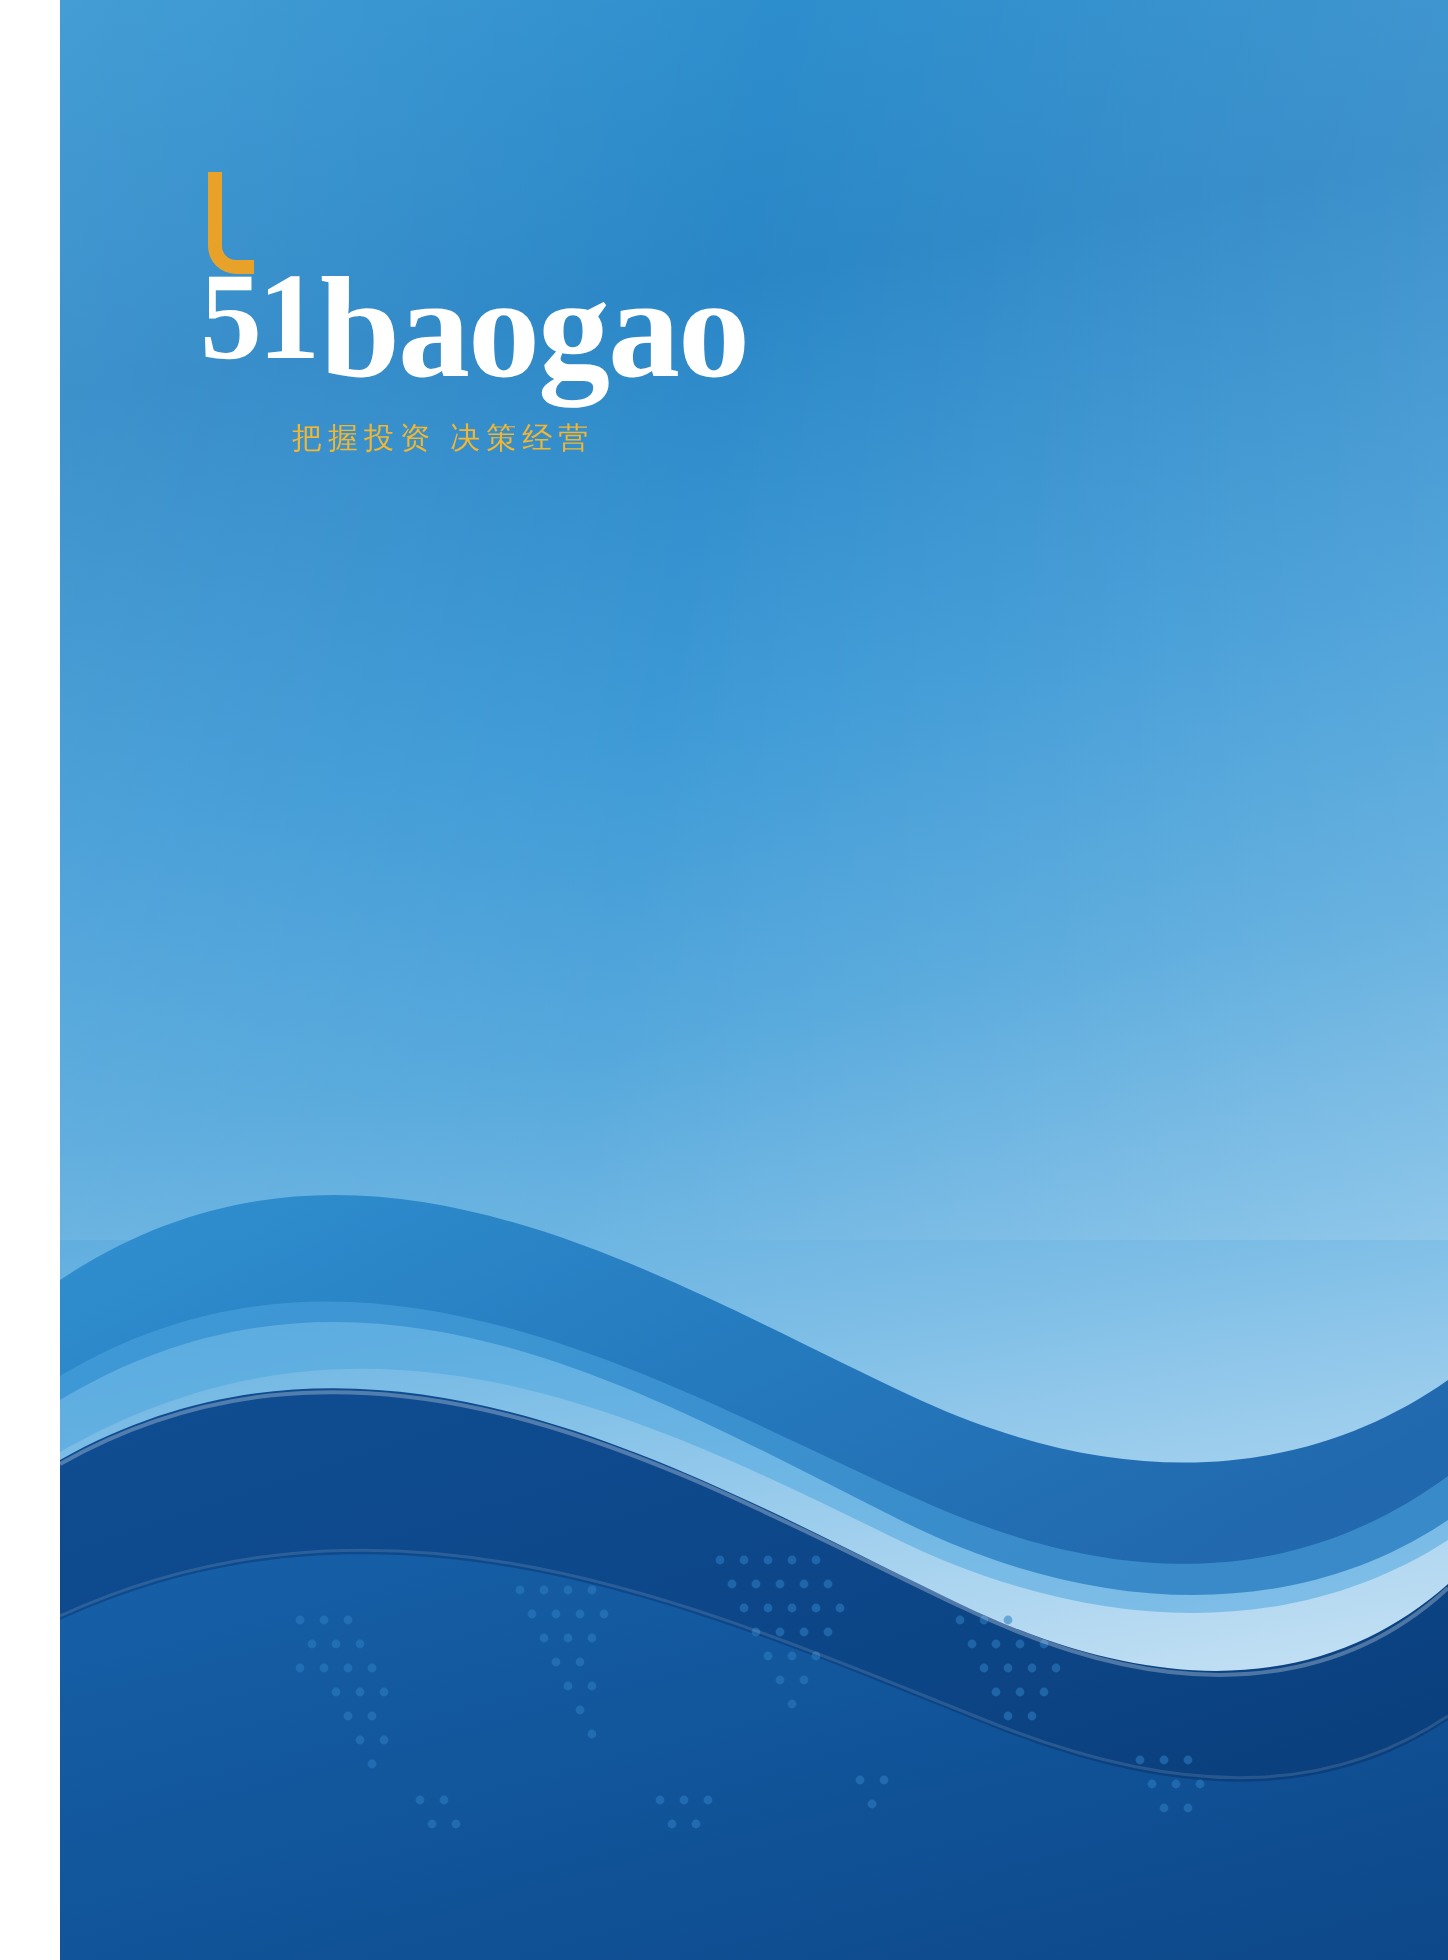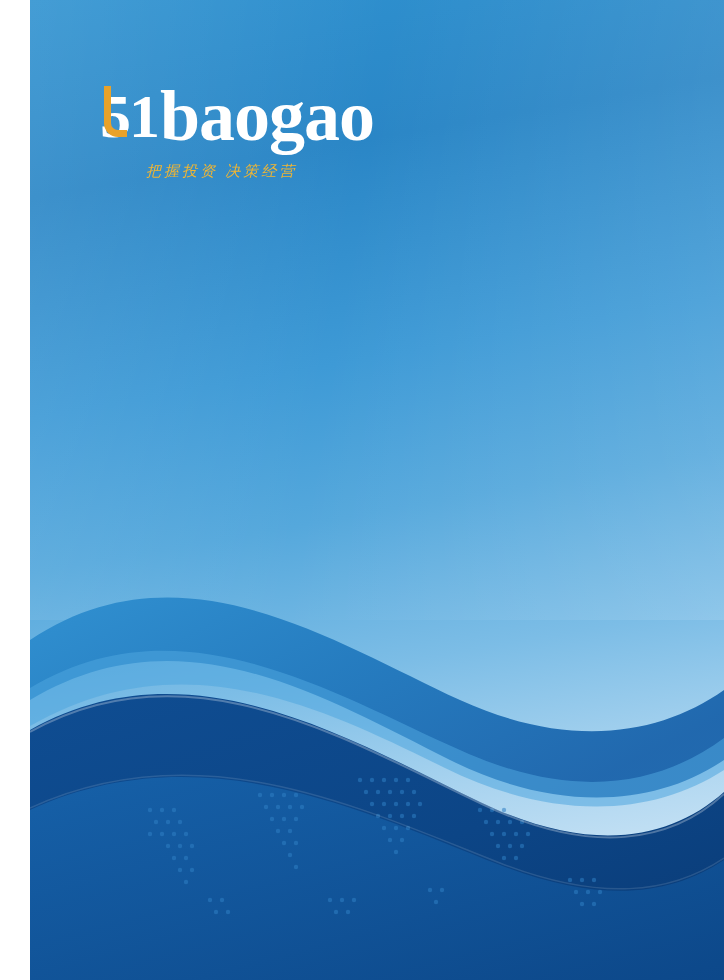--- a/index.html
+++ b/index.html
@@ -67,21 +67,22 @@
   .logo {
     position: absolute;
     left: 70px;
     top: 80px;
     width: 330px;
     height: 96px;
     z-index: 10;
   }
   .logo-row {
     display: flex;
-    align-items: center;
+    align-items: flex-start;
+    margin-top: 48px;
   }
   .logo-51 {
     font-family: "Liberation Serif", serif;
     font-size: 62px;
     font-weight: bold;
     color: #ffffff;
     line-height: 1;
     letter-spacing: -2px;
     position: relative;
   }
@@ -94,21 +95,20 @@
     letter-spacing: -1px;
     margin-left: 2px;
   }
   .logo-tag {
     margin-top: 10px;
     margin-left: 46px;
     font-size: 15px;
     color: #f2b632;
     letter-spacing: 3px;
     font-family: "Liberation Sans", sans-serif;
-    font-style: italic;
     white-space: nowrap;
   }
   .logo-accent {
     position: absolute;
     left: 4px;
     top: 6px;
     width: 16px;
     height: 44px;
     border-left: 7px solid #e8a22a;
     border-bottom: 7px solid #e8a22a;

